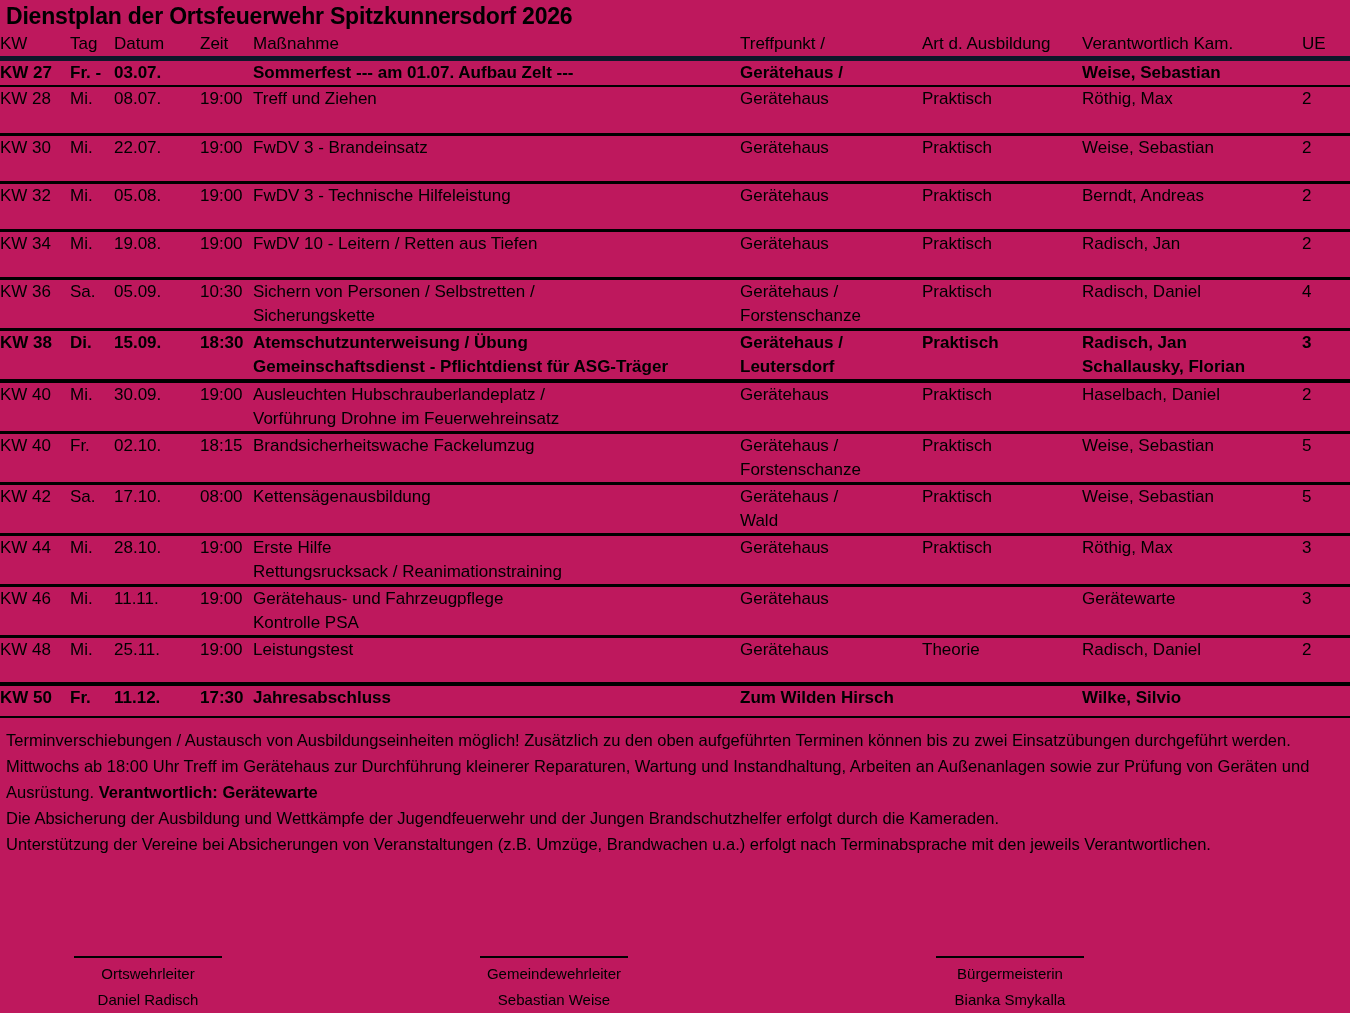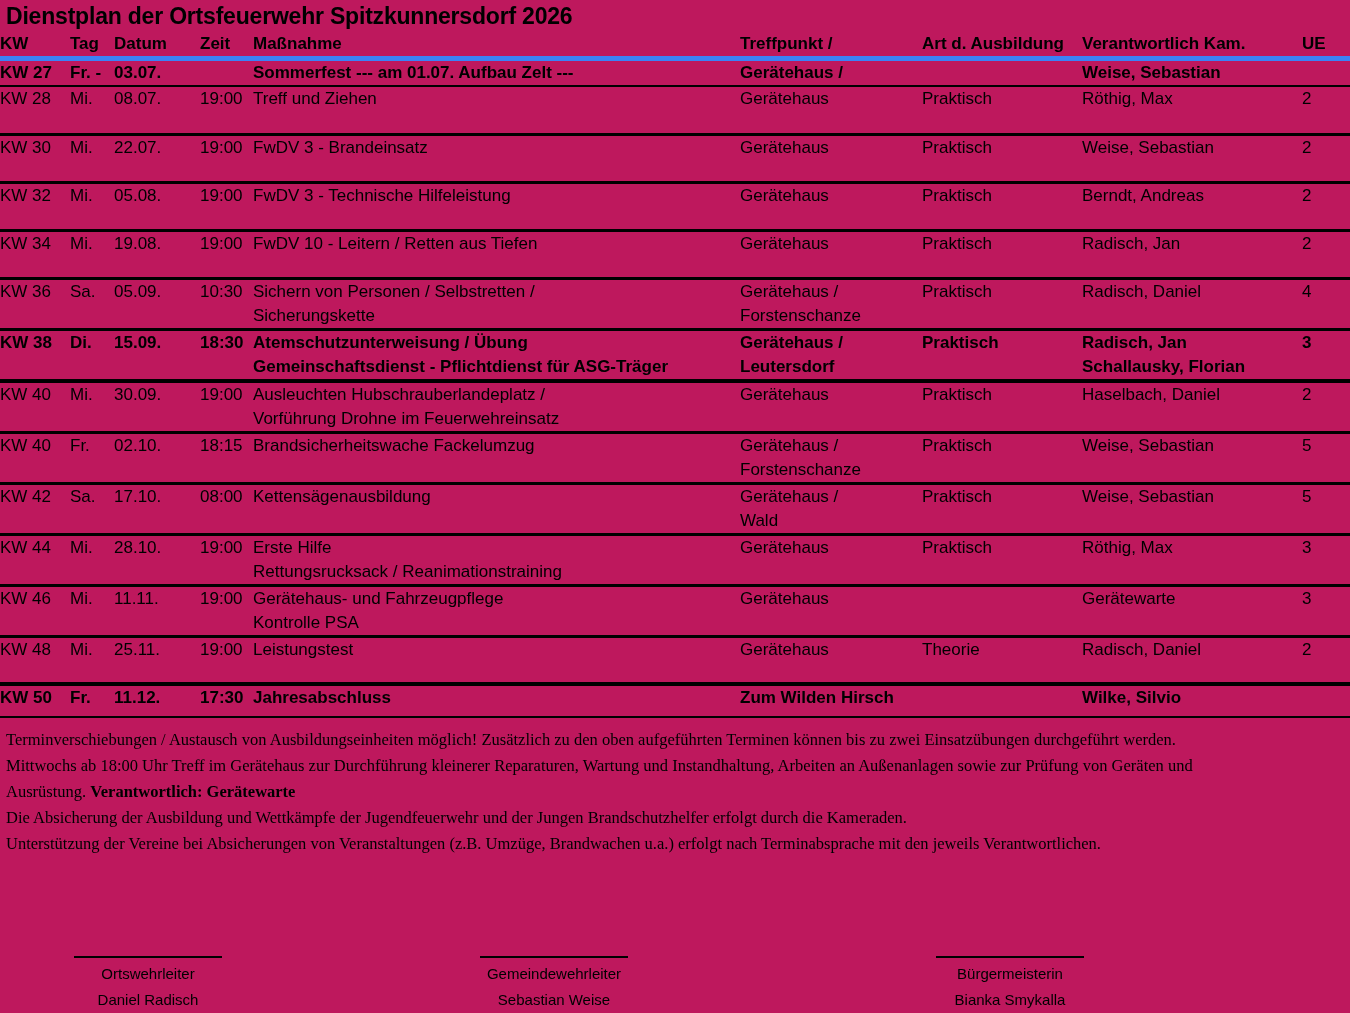--- a/index.html
+++ b/index.html
@@ -34,37 +34,36 @@
     vertical-align: top;
     line-height: 24px;
     text-align: left;
     white-space: nowrap;
     overflow: hidden;
   }
   table.sched thead tr {
     height: 24px;
   }
   table.sched thead th {
-    font-weight: bold;
-    border-bottom: 5px solid #3b82f6;
+    font-weight: normal;
+    border-bottom: 5px solid #0f172a;
   }
   td.c-kw, th.c-kw { padding-left: 7px; }
   td.c-ue, th.c-ue { text-align: right; padding-right: 6px; }
   tr.bold-row td { font-weight: bold; }
   .b2 td { border-bottom: 2px solid #000; }
   .b3 td { border-bottom: 3px solid #000; }
   .b4 td { border-bottom: 4px solid #000; }
   .notes {
     padding: 9px 0 0 6px;
   }
   .note-line {
     font-size: 16.5px;
     line-height: 26px;
     white-space: nowrap;
-    font-family: Liberation Serif, serif;
   }
   .note-bold { font-weight: bold; }
   .signatures {
     position: absolute;
     left: 0;
     top: 948px;
     width: 1350px;
     height: 65px;
   }
   .sig-block {

